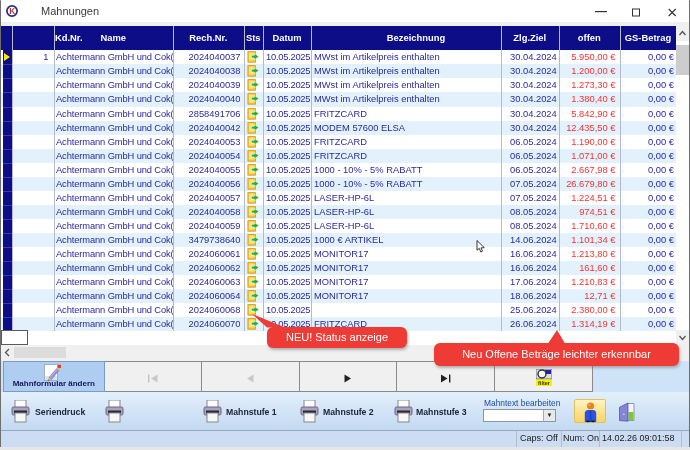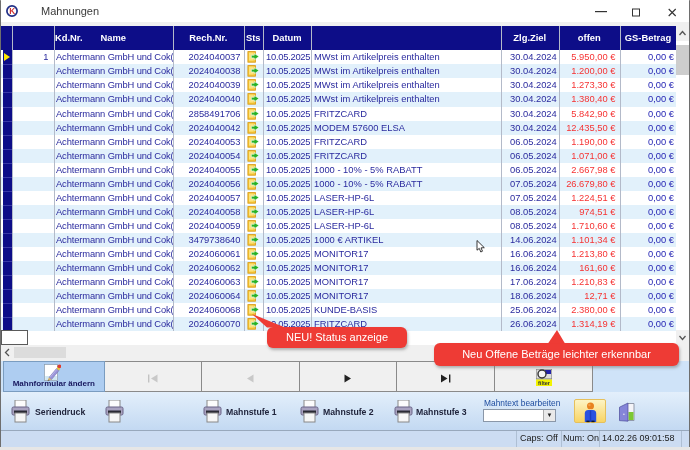--- a/index.html
+++ b/index.html
@@ -86,20 +86,21 @@
     <path d="M13.7 9 L20.7 16 M20.7 9 L13.7 16" stroke="#333" stroke-width="1.1"></path>
   </svg>
 
 <div id="tbl">
   <div id="thead"></div>
   <div class="h" style="left:11px; width:41.5px;margin-left:36px;">Kd.Nr.</div>
   <div class="h" style="left:172px; width:70.5px;">Rech.Nr.</div>
   <div class="h" style="left:52.5px; width:119.5px;">Name</div>
   <div class="h" style="left:242.5px; width:19.5px;">Sts</div>
   <div class="h" style="left:262px; width:48px;">Datum</div>
+  <div class="h" style="left:320px; width:190px;">Bezeichnung</div>
   <div class="h" style="left:557.5px; width:61.5px;">offen</div>
   <div class="h" style="left:500px; width:57.5px;">Zlg.Ziel</div>
   <div class="h" style="left:619px; width:56px;">GS-Betrag</div>
 <div class="row rw" style="top:24.40px">
       <span class="c kd">1</span>
       <span class="c nm">Achtermann GmbH und Cok(</span>
       <span class="c rn">2024040037</span>
       <span class="c st"><svg width="17" height="12" viewBox="0 0 17 12">
           <rect x="0.9" y="0.6" width="7.6" height="10.6" fill="#f5c637" stroke="#d8960f" stroke-width="0.8"></rect>
           <rect x="2" y="1.6" width="4.6" height="8" fill="#fce27c"></rect>
@@ -351,21 +352,20 @@
     </div>
 <div class="row rw" style="top:276.94px">
       <span class="c nm">Achtermann GmbH und Cok(</span>
       <span class="c rn">2024060068</span>
       <span class="c st"><svg width="17" height="12" viewBox="0 0 17 12">
           <rect x="0.9" y="0.6" width="7.6" height="10.6" fill="#f5c637" stroke="#d8960f" stroke-width="0.8"></rect>
           <rect x="2" y="1.6" width="4.6" height="8" fill="#fce27c"></rect>
           <path d="M4.3 4.2 h3 v-1.8 l4.7 3.2 -4.7 3.2 v-1.8 h-3 Z" fill="#27b227" stroke="#eefaee" stroke-width="0.7"></path>
         </svg></span>
       <span class="c dt">10.05.2025</span>
-      <span class="c bz">KUNDE-BASIS</span>
       <span class="c zz">25.06.2024</span>
       <span class="c of">2.380,00 €</span>
       <span class="c gs">0,00 €</span>
     </div>
 <div class="row rb" style="top:290.97px">
       <span class="c nm">Achtermann GmbH und Cok(</span>
       <span class="c rn">2024060070</span>
       <span class="c st"><svg width="17" height="12" viewBox="0 0 17 12">
           <rect x="0.9" y="0.6" width="7.6" height="10.6" fill="#f5c637" stroke="#d8960f" stroke-width="0.8"></rect>
           <rect x="2" y="1.6" width="4.6" height="8" fill="#fce27c"></rect>

